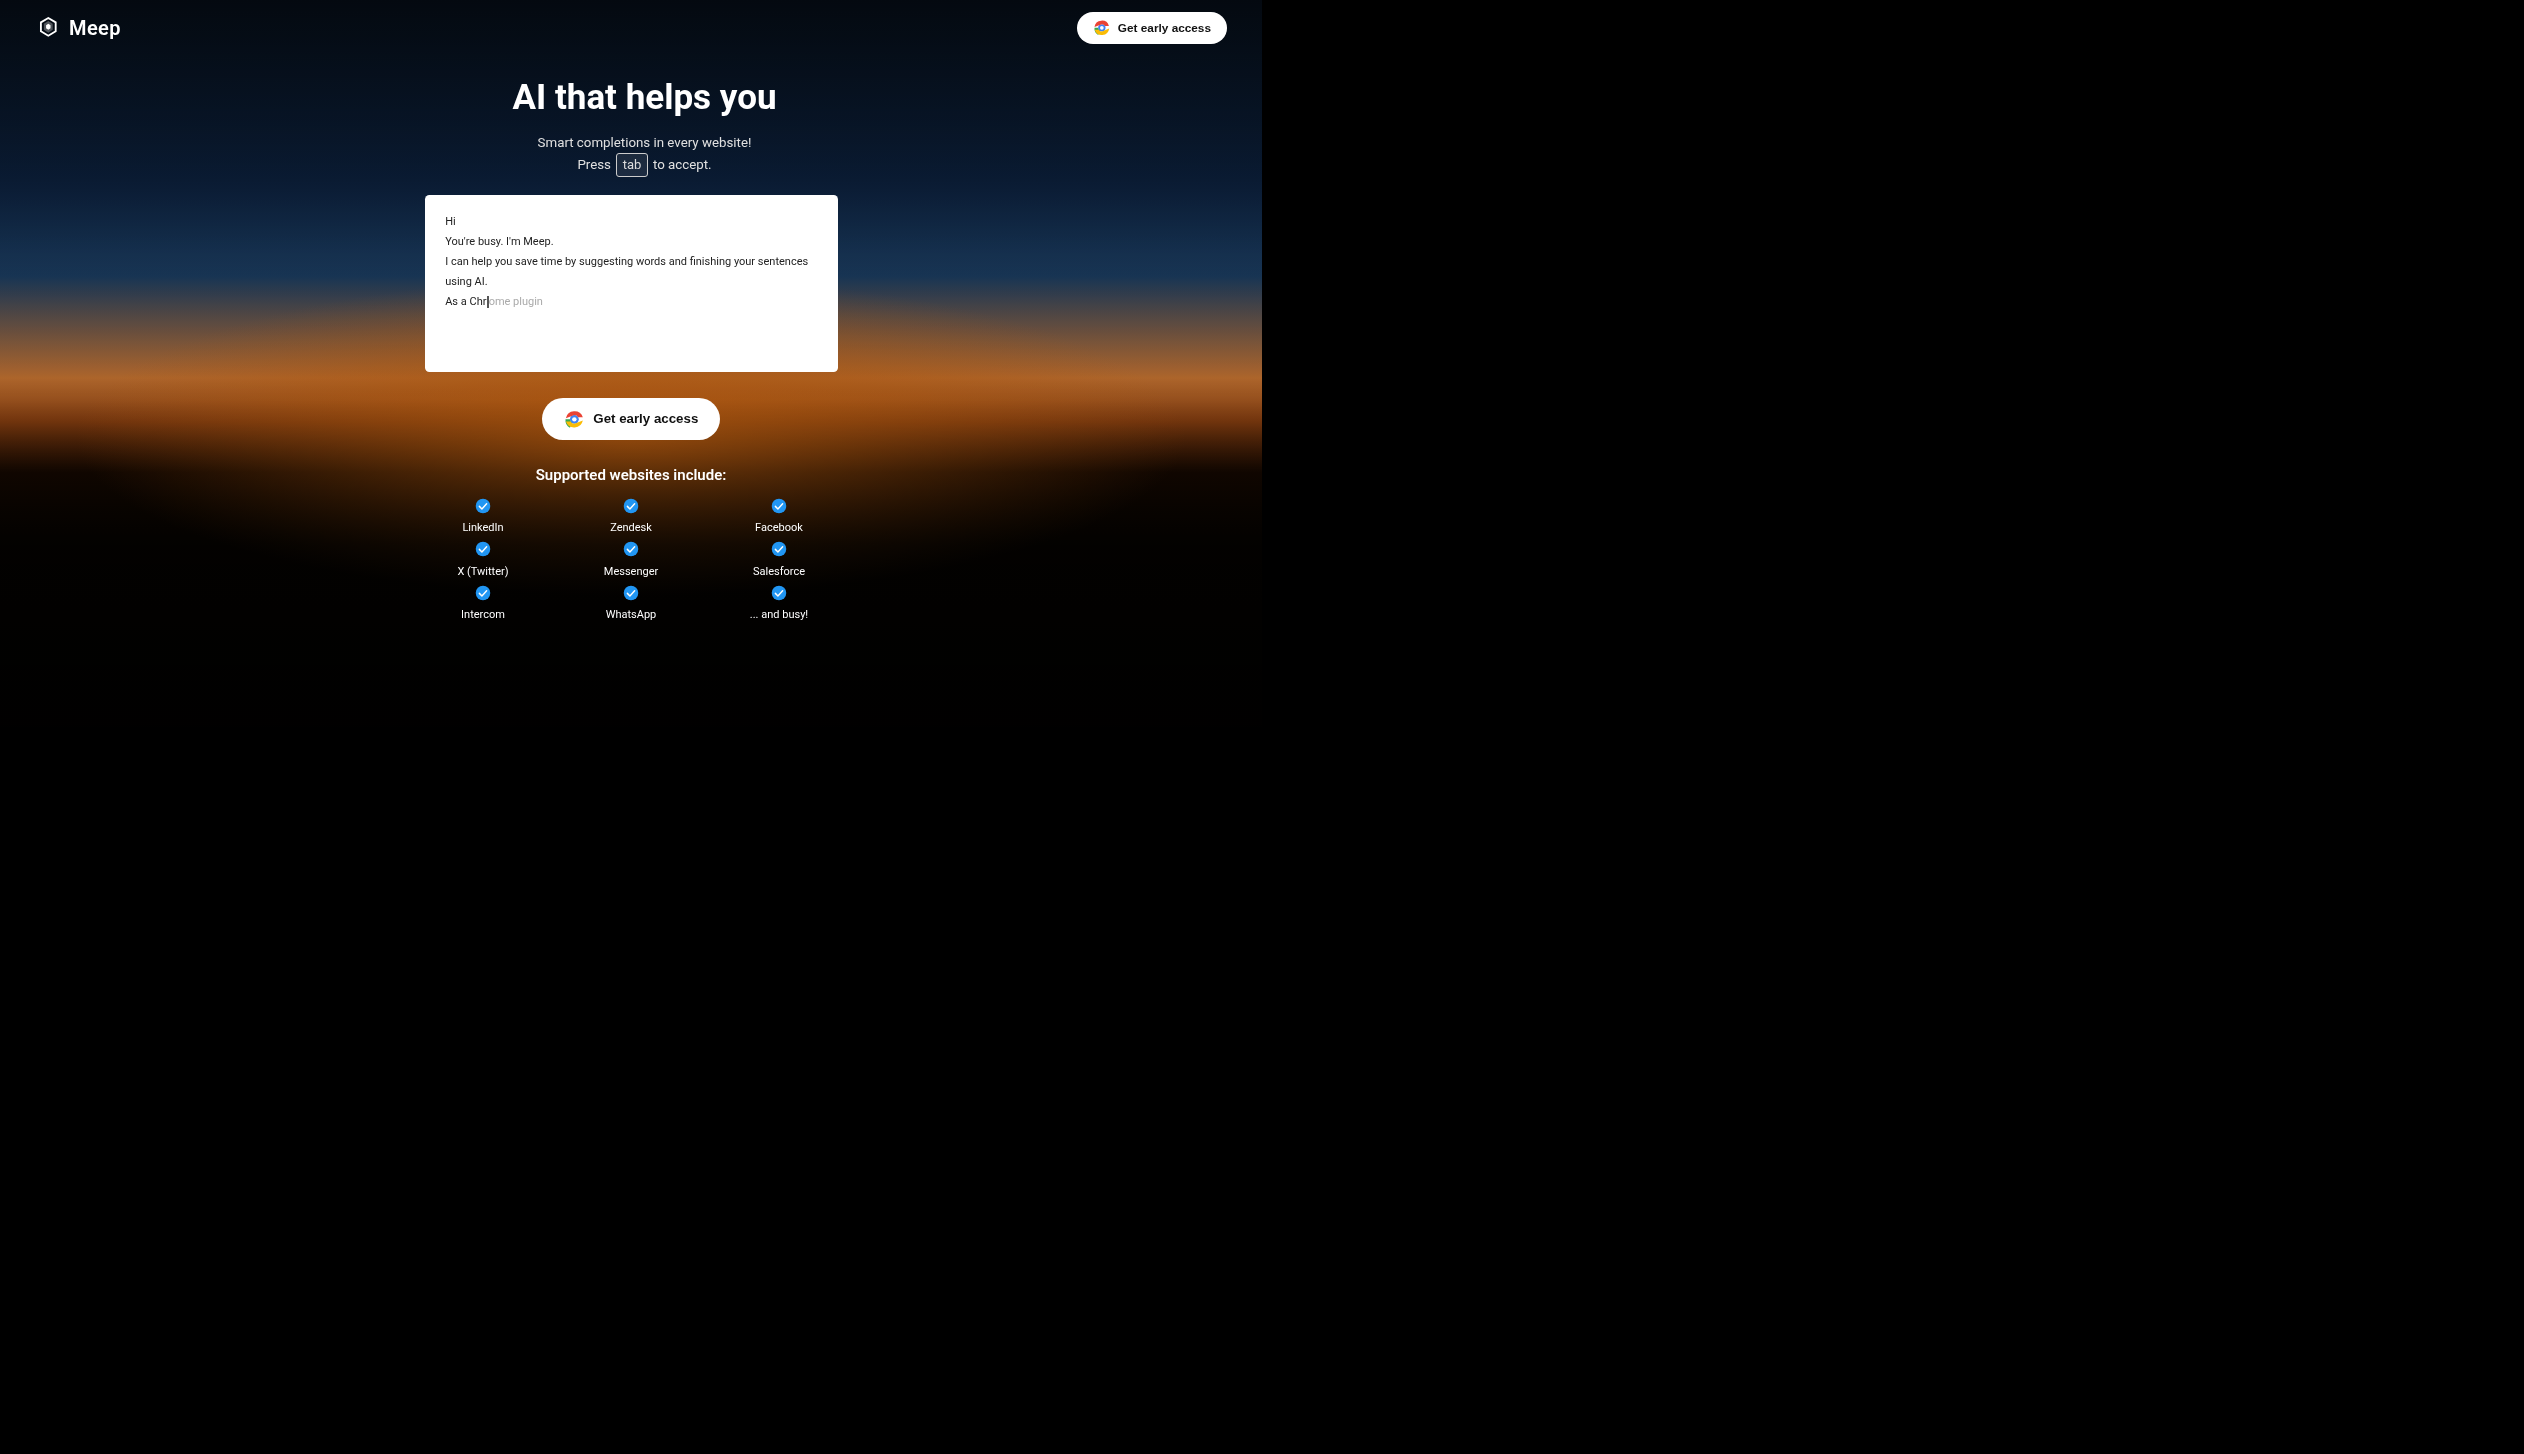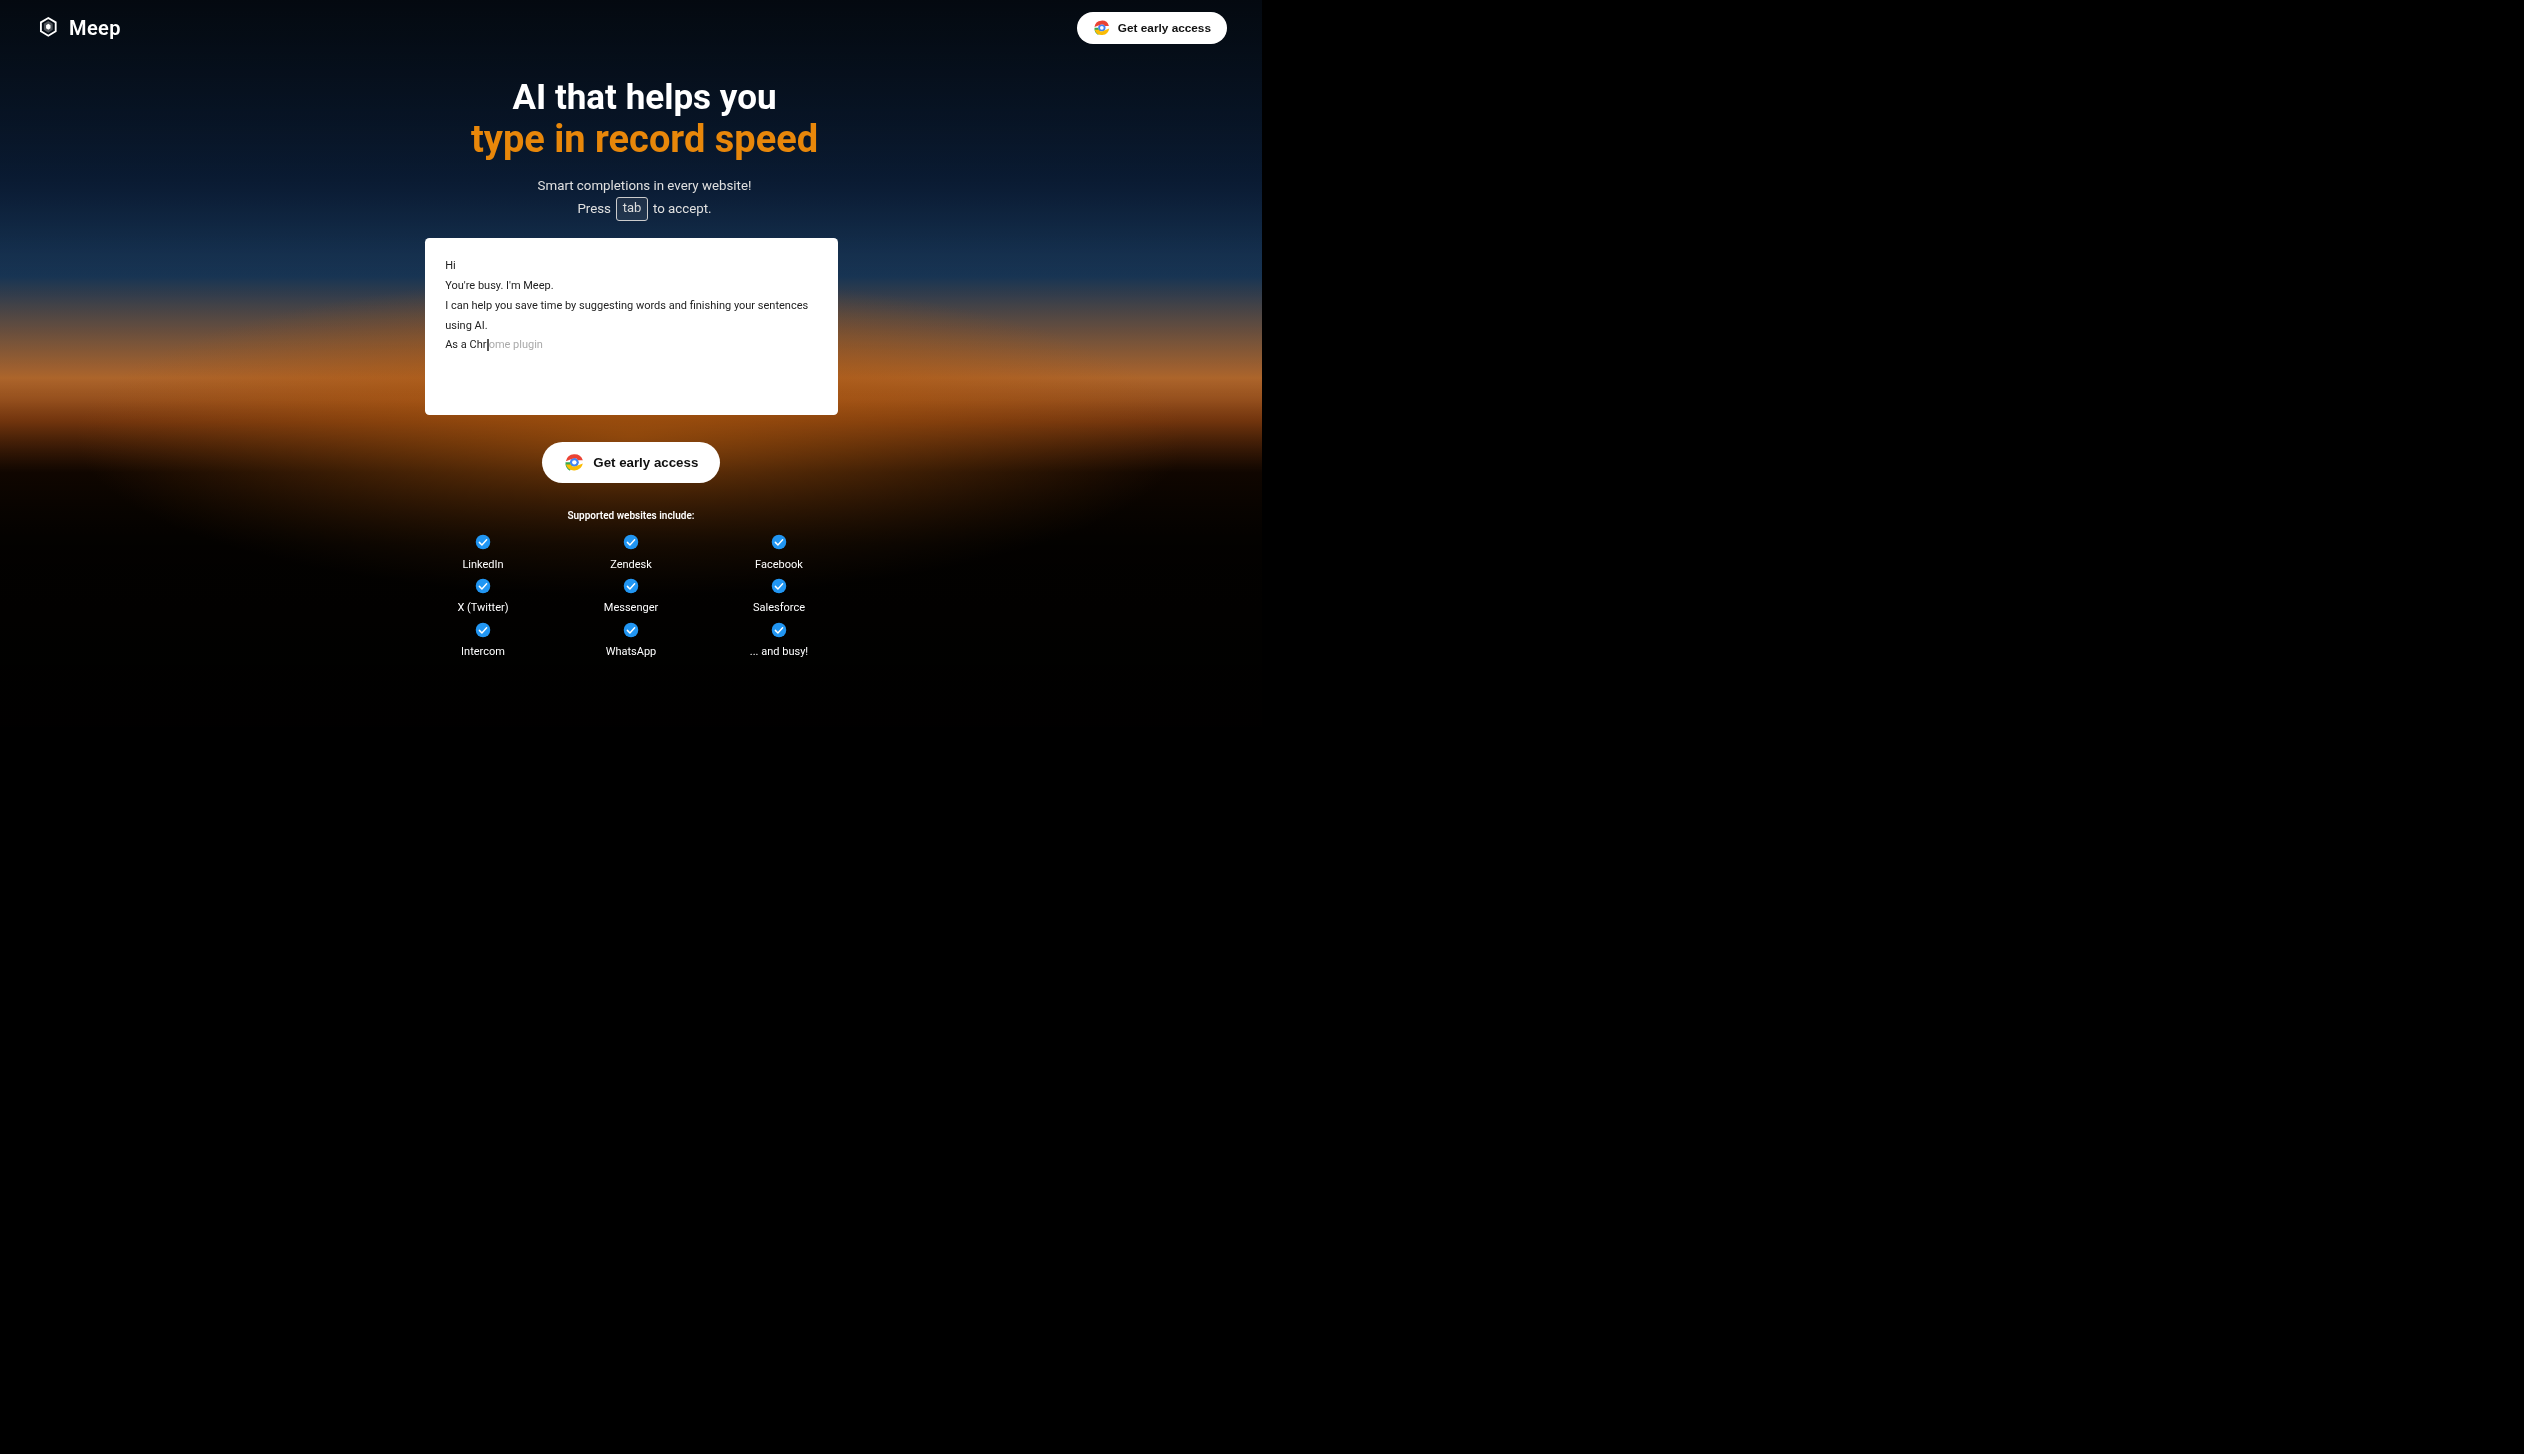--- a/index.html
+++ b/index.html
@@ -174,21 +174,21 @@
     
     .supported {
       margin-top: 26.6px;
       display: flex;
       flex-direction: column;
       align-items: center;
     }
 
     .supported-title {
       color: #fff;
-      font-size: 10px;
+      font-size: 15px;
       font-weight: 600;
       margin-bottom: 13.3px;
     }
 
     .supported-grid {
       display: grid;
       grid-template-columns: repeat(3, 148px);
       row-gap: 7.4px;
       column-gap: 0;
     }
@@ -247,21 +247,20 @@
         <circle cx="12" cy="12" r="4" fill="#4285F4"></circle>
         <circle cx="12" cy="12" r="2.5" fill="white"></circle>
       </svg>
       <span>Get early access</span>
     </button>
   </nav>
 
   <div class="hero">
     <h1 class="hero-title">
       <span>AI that helps you</span>
-      <span class="hero-title-accent">type in record speed</span>
     </h1>
     <p class="hero-subtitle">
       <span>Smart completions in every website!</span><br>
       <span>Press</span>
       <span class="tab-key">tab</span>
       <span>to accept.</span>
     </p>
   </div>
 
   <div class="demo-box">

